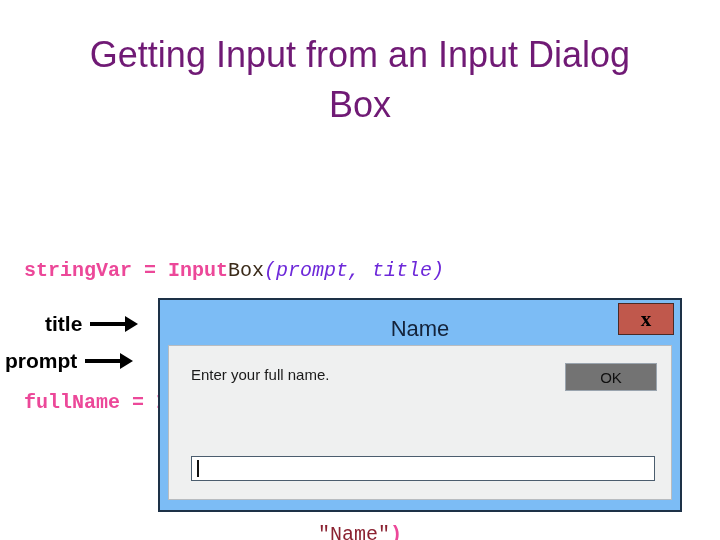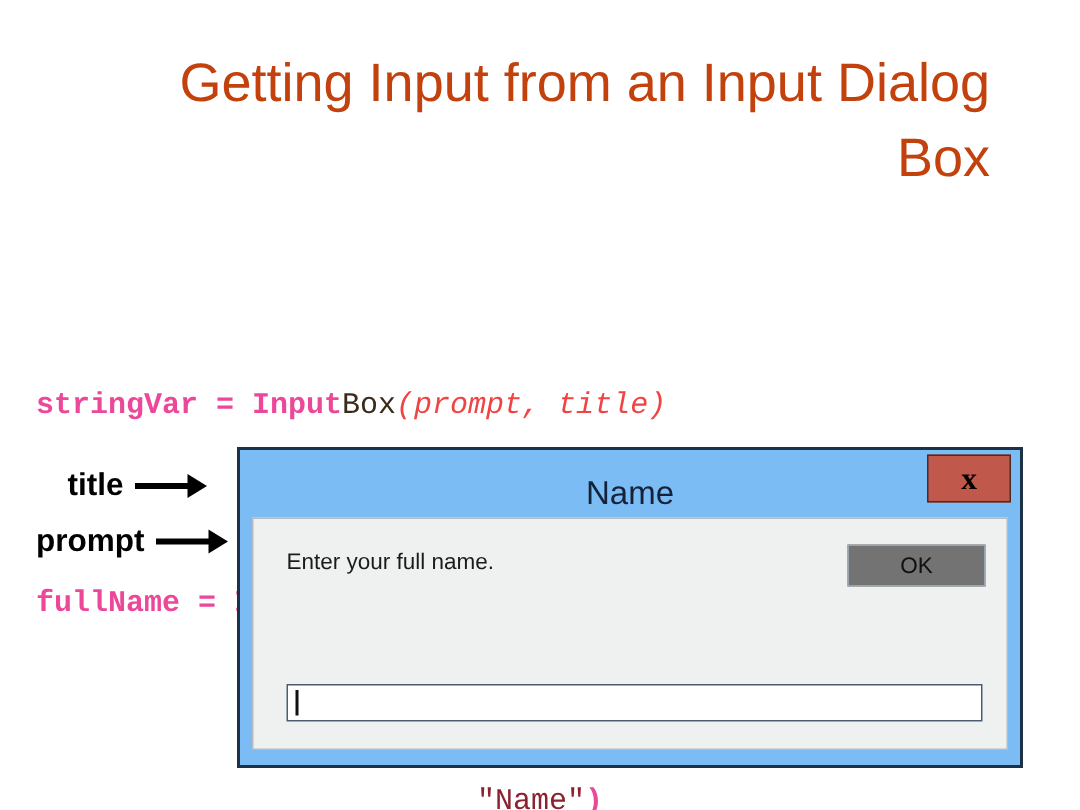--- a/index.html
+++ b/index.html
@@ -14,25 +14,25 @@
     overflow: hidden;
     position: relative;
   }
 
   
   .slide-title {
     position: absolute;
     left: 60px;
     top: 30px;
     width: 600px;
-    text-align: right;
+    text-align: center;
     font-family: "Liberation Sans", sans-serif;
     font-size: 36px;
     line-height: 50px;
-    color: #c2410c;
+    color: #701a75;
     font-weight: normal;
   }
 
   
   .code-block {
     position: absolute;
     left: 0px;
     top: 155px;
     width: 720px;
     font-family: "Liberation Mono", "DejaVu Sans Mono", monospace;
@@ -42,21 +42,21 @@
     white-space: pre;
   }
   .code-line {
     display: block;
   }
   .code-line.l1 { padding-left: 24px; }
   .code-line.l2 { padding-left: 24px; }
   .code-line.l3 { text-align: center; padding-left: 0; }
 
   .tok-plain   { color: #ec4899; font-weight: bold; }
-  .tok-italic  { color: #ef4444; font-style: italic; }
+  .tok-italic  { color: #6d28d9; font-style: italic; }
   .tok-string  { color: #8b2231; }
   .tok-accent  { color: #3b2b1a; }
 
   
   .callout {
     position: absolute;
     display: flex;
     align-items: center;
     height: 22px;
   }
@@ -80,21 +80,21 @@
   .arrow-head {
     width: 0;
     height: 0;
     border-top: 8px solid transparent;
     border-bottom: 8px solid transparent;
     border-left: 13px solid #000000;
     margin-left: -1px;
   }
 
   .callout-title  { left: 45px;  top: 313px; }
-  .callout-prompt { left: 24px;  top: 350px; }
+  .callout-prompt { left: 5px;  top: 350px; }
 
   
   .dialog {
     position: absolute;
     left: 158px;
     top: 298px;
     width: 524px;
     height: 214px;
     background: #7cbcf5;
     border: 2px solid #1d3147;

